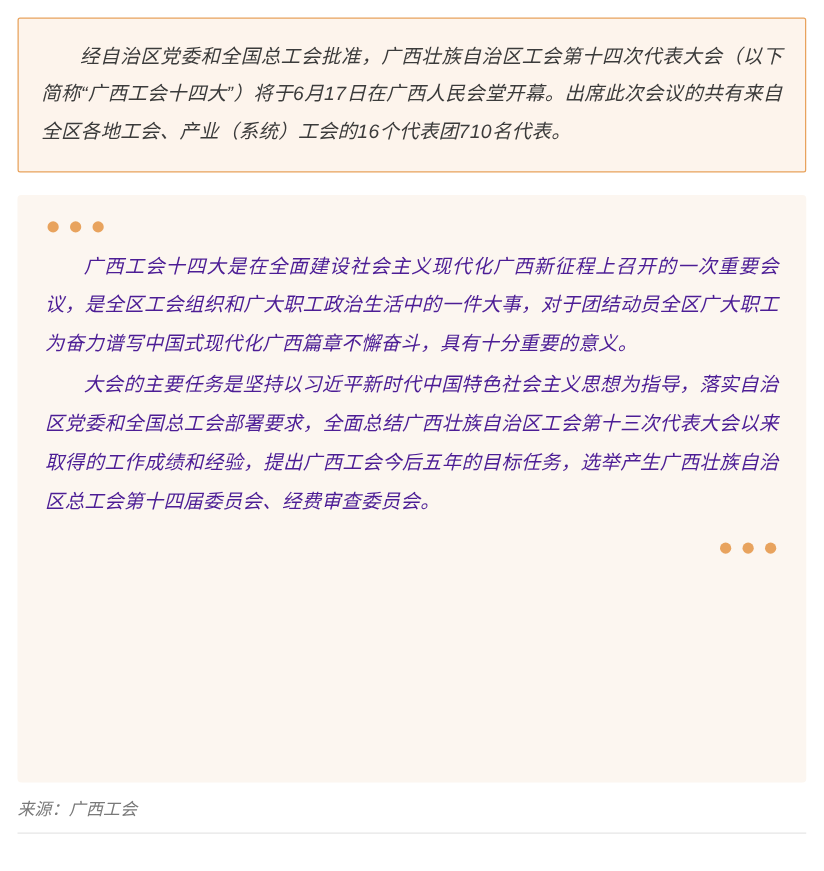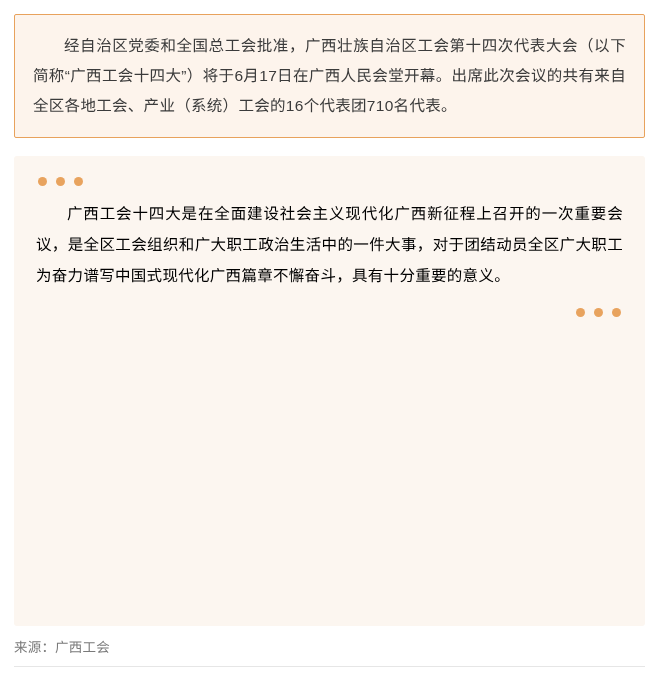--- a/index.html
+++ b/index.html
@@ -13,20 +13,21 @@
     font-family: "Liberation Sans", sans-serif;
     color: #333333;
   }
   .page {
     position: relative;
     width: 659px;
     min-height: 697px;
     background: #ffffff;
     box-sizing: border-box;
     overflow: hidden;
+    font-style: italic;
   }
 
   
   .lead-box {
     margin: 14px 14px 0 14px;
     border: 1px solid #e8a25c;
     background: #fdf4ec;
     border-radius: 2px;
     padding: 16px 18px 16px 18px;
     box-sizing: border-box;
@@ -69,21 +70,21 @@
     margin-bottom: 10px;
   }
   .dots-bottom {
     justify-content: flex-end;
     margin-top: 14px;
     margin-right: 2px;
   }
   .body-text {
     font-size: 15.5px;
     line-height: 31px;
-    color: #000000;
+    color: #4c1d95;
     text-align: justify;
     text-indent: 2em;
     letter-spacing: 0.3px;
     margin: 0 0 2px 0;
   }
 
   
   .footer {
     margin: 10px 14px 0 14px;
     padding-bottom: 16px;
@@ -111,20 +112,21 @@
 
   <div class="body-panel">
 
     <div class="dots dots-top">
       <span class="dot"></span>
       <span class="dot"></span>
       <span class="dot"></span>
     </div>
 
     <p class="body-text">广西工会十四大是在全面建设社会主义现代化广西新征程上召开的一次重要会议，是全区工会组织和广大职工政治生活中的一件大事，对于团结动员全区广大职工为奋力谱写中国式现代化广西篇章不懈奋斗，具有十分重要的意义。</p>
+    <p class="body-text">大会的主要任务是坚持以习近平新时代中国特色社会主义思想为指导，落实自治区党委和全国总工会部署要求，全面总结广西壮族自治区工会第十三次代表大会以来取得的工作成绩和经验，提出广西工会今后五年的目标任务，选举产生广西壮族自治区总工会第十四届委员会、经费审查委员会。</p>
 
     <div class="dots dots-bottom">
       <span class="dot"></span>
       <span class="dot"></span>
       <span class="dot"></span>
     </div>
 
   </div>
 
   <div class="footer">

